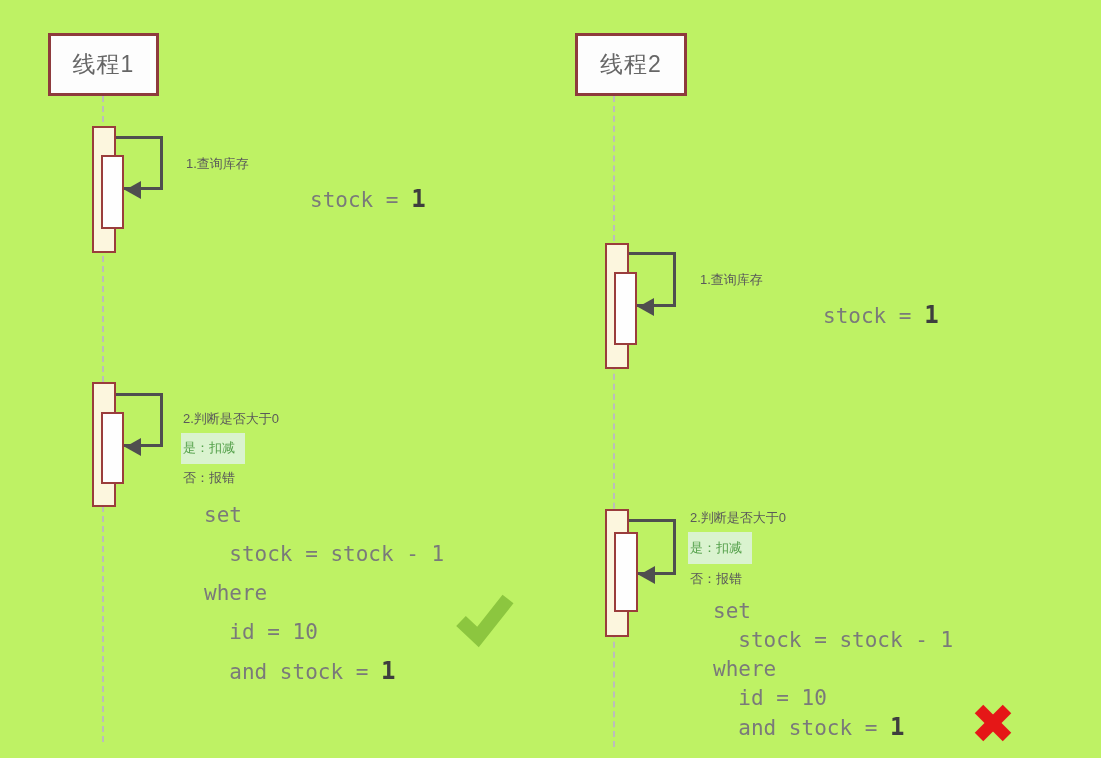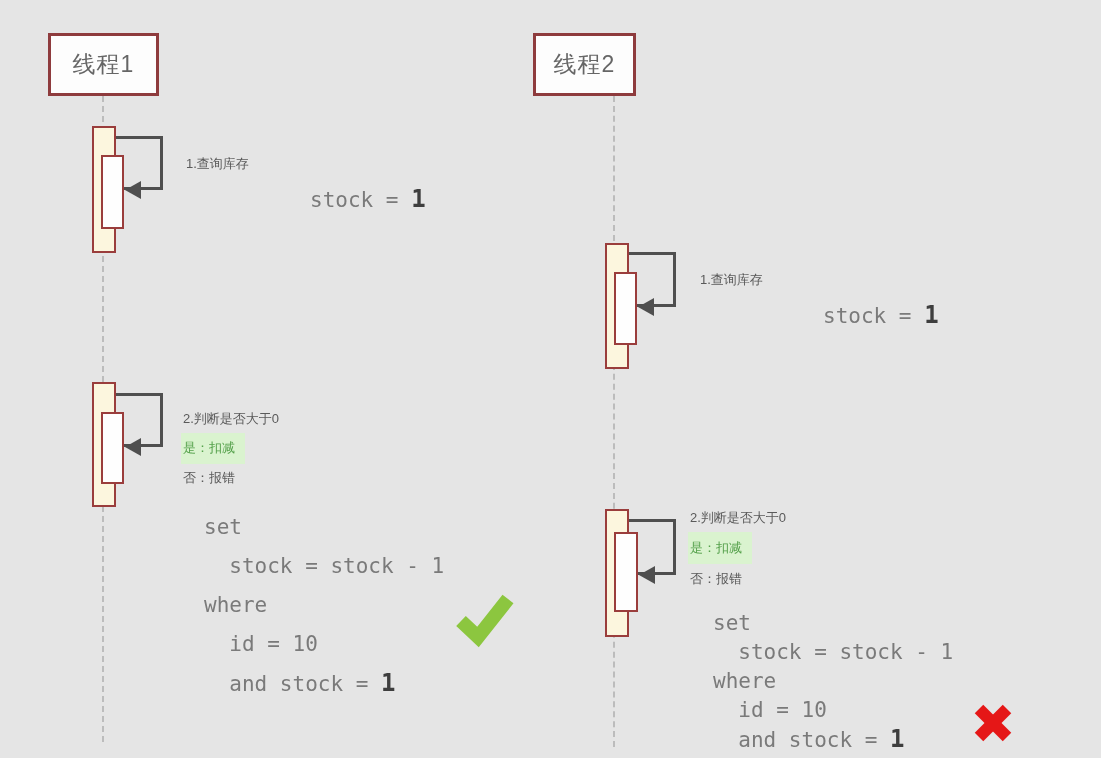--- a/index.html
+++ b/index.html
@@ -1,18 +1,18 @@
 <!DOCTYPE html>
 <html><head>
 <meta charset="utf-8">
 <style>
   html,body{margin:0;padding:0;background:#ffffff;}
   *{box-sizing:border-box;}
   .canvas{
-    position:relative;width:1101px;height:758px;background:#e5e5e5;
+    position:relative;width:1101px;height:758px;background:#bef264;
     font-family:"Liberation Sans","DejaVu Sans",sans-serif;overflow:hidden;
   }
   
   .actor-box{
     position:absolute;border:3px solid #8e3b3d;background:#fdfdfd;
     display:flex;align-items:center;justify-content:center;
     font-size:23px;color:#666;letter-spacing:1px;
   }
   
   .lifeline{position:absolute;width:0;border-left:2px dashed #bcbcbc;z-index:1;}
@@ -36,21 +36,21 @@
     font-family:"DejaVu Sans Mono","Liberation Mono",monospace;
     font-size:21px;color:#7a7a7a;line-height:39px;white-space:pre;
   }
   .code b,.bold-val{font-weight:700;color:#3e3e3e;font-size:24px;}
   .bold-val{font-family:"DejaVu Sans Mono","Liberation Mono",monospace;white-space:pre;}
   .hl-green{
     display:inline-block;background:#daf3cf;color:#55a14b;
     padding:1px 10px 2px 2px;margin-left:-2px;
   }
   .lh29 .cn,.lh29 .code{line-height:29px;}
-  .codeblock{margin-top:16px;}
+  .codeblock{margin-top:4px;}
   .icon{position:absolute;z-index:6;}
 </style>
 </head>
 <body>
 
 <div class="canvas">
 
   <div class="lifeline" style="left:102px;top:96px;height:646px;"></div>
 
   <div class="actor-box" style="left:48px;top:33px;width:111px;height:63px;">
@@ -86,21 +86,21 @@
   </div>
 
   <div class="icon" style="left:452px;top:588px;width:66px;height:60px;">
     <svg width="66" height="60" viewBox="0 0 66 60">
       <polyline points="9,33 26,49 56,11" fill="none" stroke="#8cc63f" stroke-width="14" stroke-linecap="butt" stroke-linejoin="miter"></polyline>
     </svg>
   </div>
 
   <div class="lifeline" style="left:613px;top:96px;height:651px;"></div>
 
-  <div class="actor-box" style="left:533px;top:33px;width:103px;height:63px;">
+  <div class="actor-box" style="left:575px;top:33px;width:112px;height:63px;">
     <span>线程2</span>
   </div>
 
   <div class="act-outer" style="left:605px;top:243px;width:24px;height:126px;"></div>
   <div class="act-inner" style="left:614px;top:272px;width:23px;height:73px;"></div>
   <div class="self-arrow" style="left:629px;top:252px;width:47px;height:55px;"></div>
   <div class="arrow-head" style="left:638px;top:298px;"></div>
 
   <div class="msg" style="left:700px;top:266px;">
     <div class="cn">1.查询库存</div>

